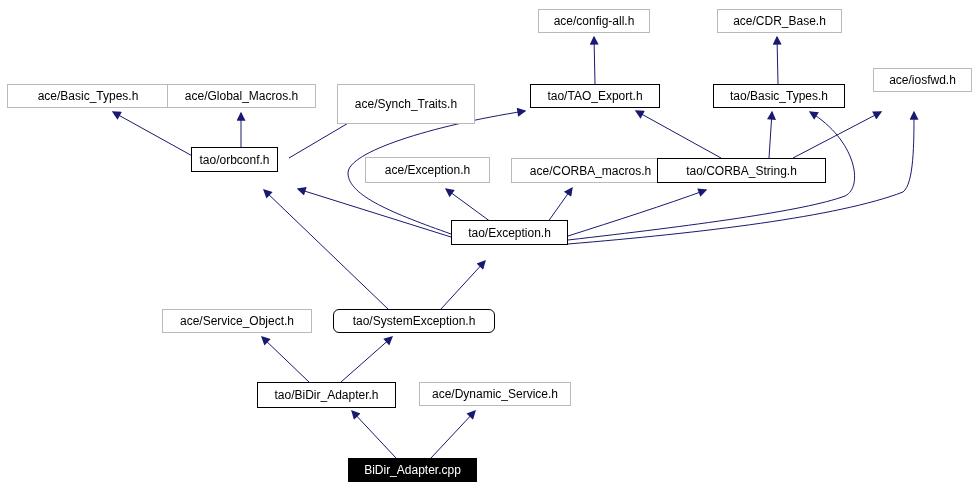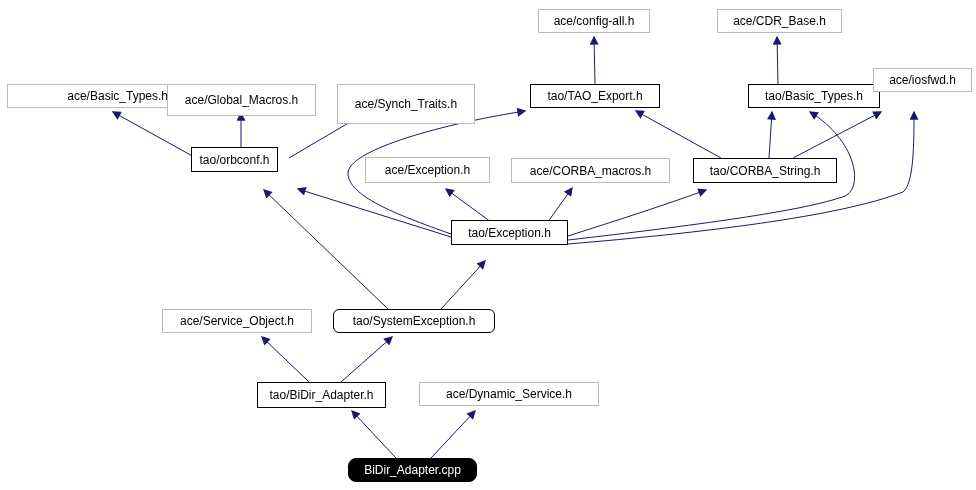--- a/index.html
+++ b/index.html
@@ -77,62 +77,62 @@
       <path d="M 396 458 L 352 411" fill="none" stroke="#191970" stroke-width="1" marker-end="url(#arrow-head)"></path>
       <path d="M 431 458 L 475 411" fill="none" stroke="#191970" stroke-width="1" marker-end="url(#arrow-head)"></path>
     </svg>
   <div id="node-layer">
       <div class="node plain" style="left: 538px; top: 9px; width: 112px; height: 24px;">
         <span>ace/config-all.h</span>
       </div>
       <div class="node plain" style="left: 717px; top: 9px; width: 125px; height: 24px;">
         <span>ace/CDR_Base.h</span>
       </div>
-      <div class="node plain" style="left: 7px; top: 84px; width: 162px; height: 24px; justify-content: flex-end;">
+      <div class="node plain" style="left: 7px; top: 84px; width: 162px; height: 24px;">
         <span>ace/Basic_Types.h</span>
       </div>
-      <div class="node plain" style="left: 167px; top: 84px; width: 149px; height: 32px;">
+      <div class="node plain" style="left: 167px; top: 84px; width: 149px; height: 24px;">
         <span>ace/Global_Macros.h</span>
       </div>
       <div class="node plain" style="left: 337px; top: 84px; width: 138px; height: 40px;">
         <span>ace/Synch_Traits.h</span>
       </div>
       <div class="node linked" style="left: 530px; top: 84px; width: 130px; height: 24px;">
         <span>tao/TAO_Export.h</span>
       </div>
-      <div class="node linked" style="left: 713px; top: 84px; width: 132px; height: 24px; margin-left: 35px;">
+      <div class="node linked" style="left: 713px; top: 84px; width: 132px; height: 24px;">
         <span>tao/Basic_Types.h</span>
       </div>
       <div class="node plain" style="left: 873px; top: 68px; width: 99px; height: 24px;">
         <span>ace/iosfwd.h</span>
       </div>
       <div class="node linked" style="left: 191px; top: 147px; width: 87px; height: 25px;">
         <span>tao/orbconf.h</span>
       </div>
       <div class="node plain" style="left: 365px; top: 157px; width: 125px; height: 26px;">
         <span>ace/Exception.h</span>
       </div>
       <div class="node plain" style="left: 511px; top: 158px; width: 159px; height: 25px;">
         <span>ace/CORBA_macros.h</span>
       </div>
-      <div class="node linked" style="left: 693px; top: 158px; width: 144px; height: 25px;">
+      <div class="node linked" style="left: 657px; top: 158px; width: 169px; height: 25px;">
         <span>tao/CORBA_String.h</span>
       </div>
       <div class="node linked" style="left: 451px; top: 220px; width: 117px; height: 25px;">
         <span>tao/Exception.h</span>
       </div>
       <div class="node plain" style="left: 162px; top: 309px; width: 150px; height: 24px;">
         <span>ace/Service_Object.h</span>
       </div>
       <div class="node linked" style="left: 333px; top: 309px; width: 162px; height: 24px; border-radius: 6px;">
         <span>tao/SystemException.h</span>
       </div>
-      <div class="node linked" style="left: 257px; top: 382px; width: 129px; height: 26px;">
+      <div class="node linked" style="left: 257px; top: 382px; width: 139px; height: 26px;">
         <span>tao/BiDir_Adapter.h</span>
       </div>
-      <div class="node plain" style="left: 419px; top: 382px; width: 180px; height: 24px;">
+      <div class="node plain" style="left: 419px; top: 382px; width: 152px; height: 24px;">
         <span>ace/Dynamic_Service.h</span>
       </div>
-      <div class="node main" style="left: 348px; top: 458px; width: 129px; height: 24px; border-radius: 8px;">
+      <div class="node main" style="left: 348px; top: 458px; width: 129px; height: 24px;">
         <span>BiDir_Adapter.cpp</span>
       </div>
     </div>
 </div>
 
 </body></html>

